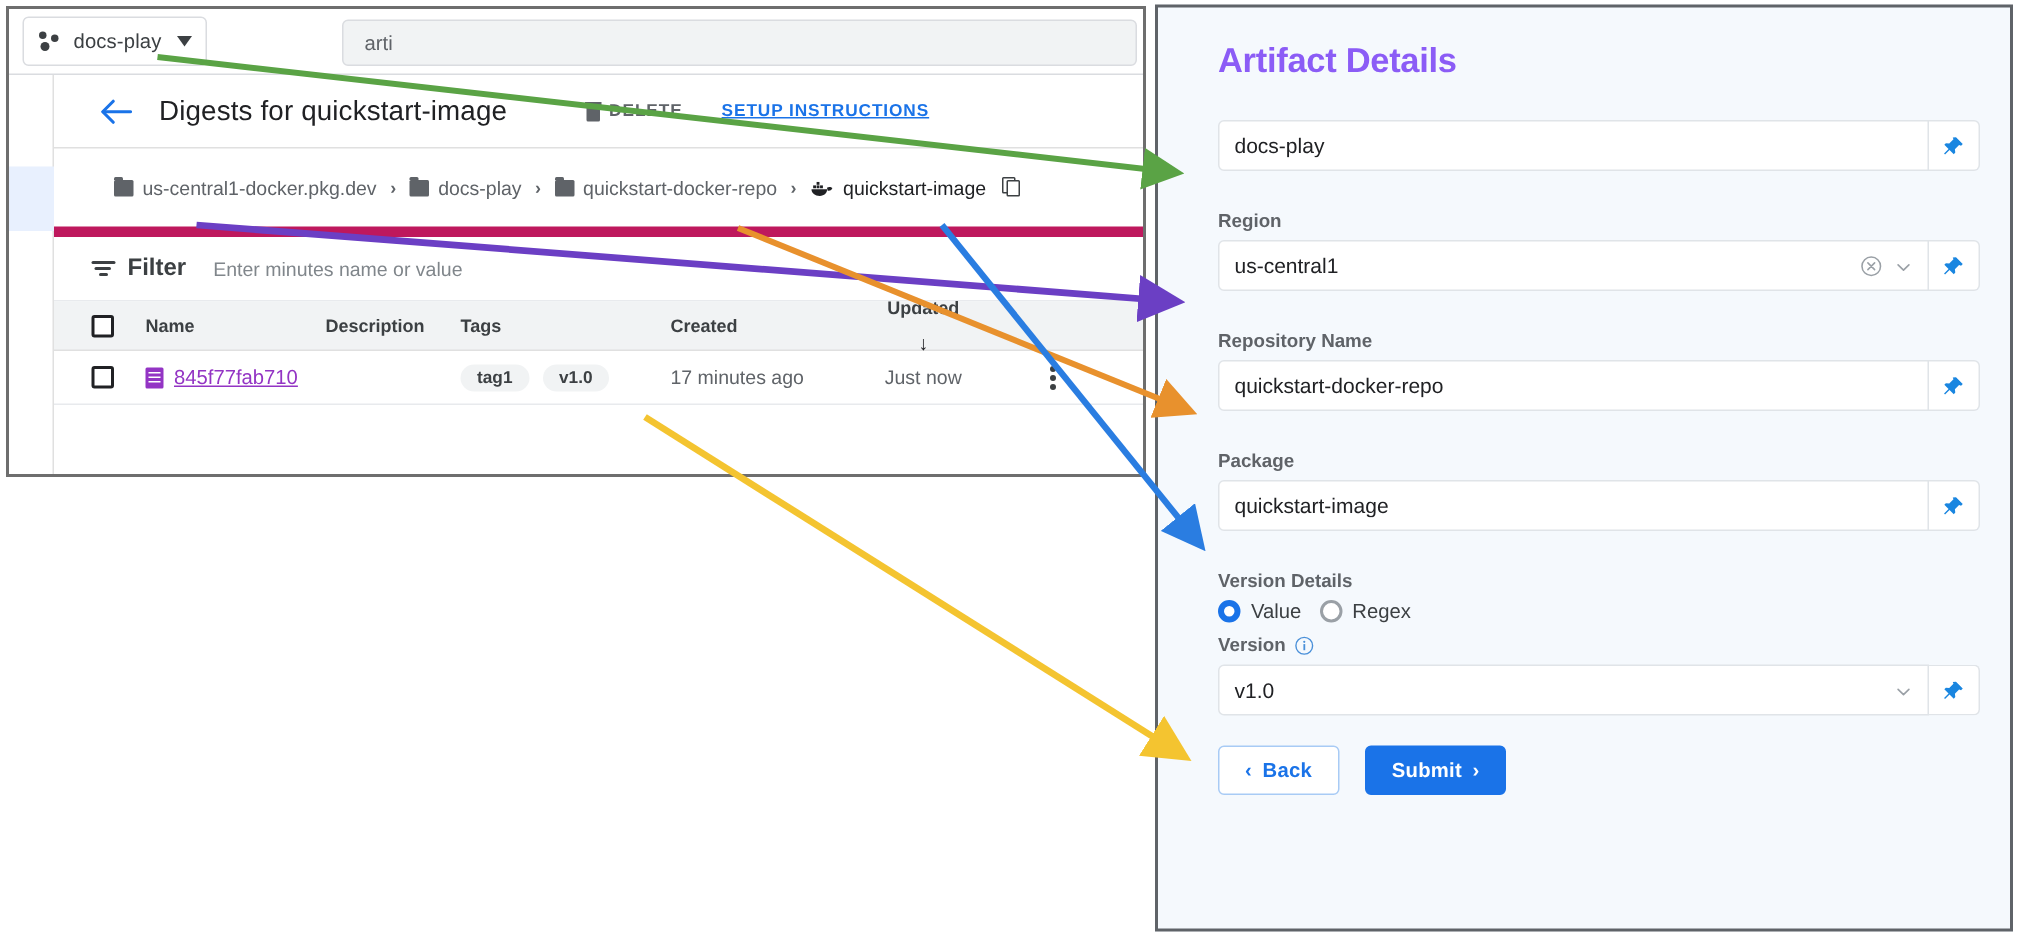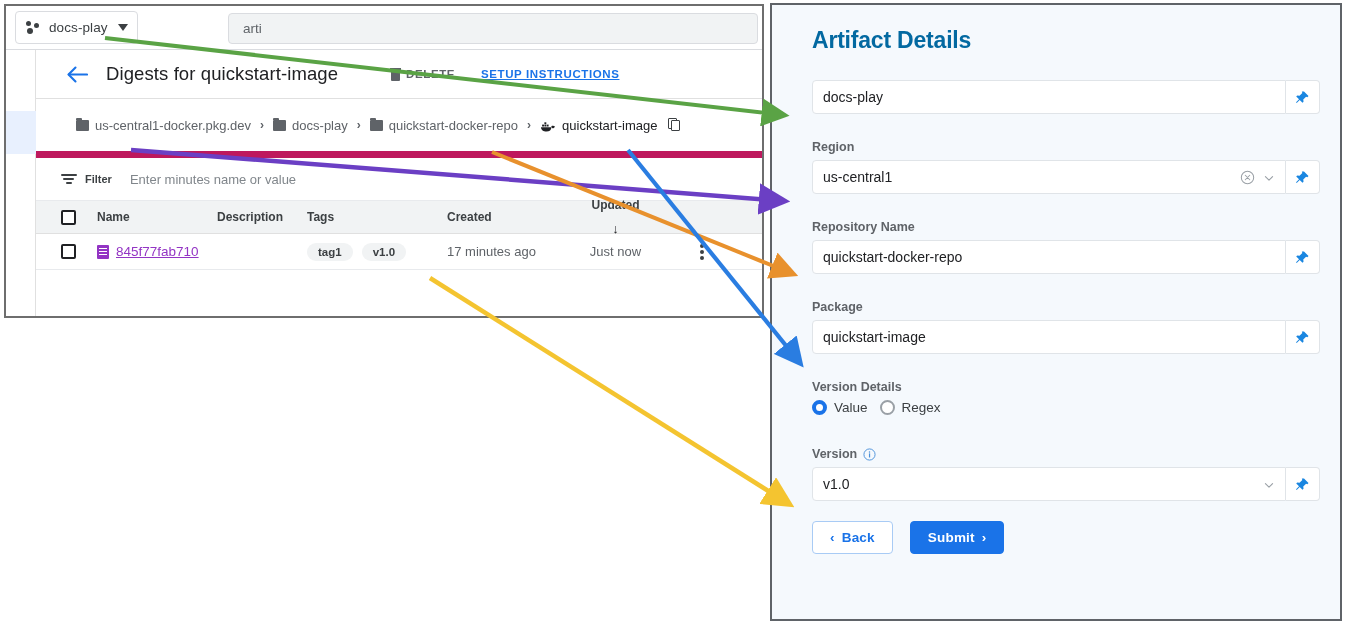--- a/index.html
+++ b/index.html
@@ -119,21 +119,21 @@
   .filter-bar {
     position: absolute; left: 30px; top: 152px; right: 0; height: 43px;
     display: flex; align-items: center; padding-left: 25px;
     border-bottom: 1px solid #e8eaed;
   }
   .filter-ic { width: 16px; height: 12px; position: relative; flex: none; }
   .filter-ic i { position: absolute; left: 0; height: 1.8px; background: #3c4043; border-radius: 1px; }
   .filter-ic i:nth-child(1){ top: 1px; width: 16px; }
   .filter-ic i:nth-child(2){ top: 5px; width: 11px; left:2px; }
   .filter-ic i:nth-child(3){ top: 9px; width: 6px; left:5px; }
-  .filter-label { font-size: 11px; font-weight: bold; color: #3c4043; margin-left: 8px; }
+  .filter-label { font-size: 16px; font-weight: bold; color: #3c4043; margin-left: 8px; }
   .filter-ph { font-size: 13px; color: #80868b; margin-left: 18px; }
 
   
   .tbl { position: absolute; left: 30px; top: 195px; right: 0; }
   .trow { display: flex; align-items: center; height: 33px; padding-left: 25px; }
   .thead { background: #f1f3f4; border-bottom: 1px solid #e0e0e0; }
   .tbody { background: #fff; height: 36px; border-bottom: 1px solid #e8eaed; }
   .cbx {
     width: 15px; height: 15px; border: 2px solid #202124; border-radius: 2px;
     background: #fff; flex: none; cursor: pointer;
@@ -170,21 +170,21 @@
   
   .details-panel {
     position: absolute; left: 770px; top: 3px;
     width: 572px; height: 618px;
     background: #f5f9fd;
     border: 2px solid #5f6368;
     padding: 0;
   }
   .dp-inner { position: absolute; left: 40px; top: 22px; right: 20px; }
   .dp-title {
-    font-size: 23px; font-weight: bold; color: #0369a1;
+    font-size: 23px; font-weight: bold; color: #8b5cf6;
     letter-spacing: -.2px; margin-bottom: 26px;
   }
   .field-group { margin-bottom: 16px; }
   .field-label {
     font-size: 12.5px; font-weight: bold; color: #5f6368;
     margin-bottom: 6px; display: flex; align-items: center; gap: 6px;
   }
   .field-row { display: flex; align-items: stretch; }
   .field-input {
     flex: 1; height: 34px; background: #fff;
@@ -412,21 +412,21 @@
             <span class="val">quickstart-image</span>
           </div>
           <div class="pin-btn">
             <svg width="15" height="15" viewBox="0 0 16 16" aria-hidden="true">
               <path d="M9.6 1.6l4.8 4.8-1.2 1.2-1.4-.5-3 3 .3 2.4-1.1 1.1-3-3-3.2 3.2-.7-.7 3.2-3.2-3-3L2.4 5.8l2.4.3 3-3-.5-1.4z" fill="#1a86e0"></path>
             </svg>
           </div>
         </div>
       </div>
 
-      <div class="field-group" style="margin-bottom:32px;">
+      <div class="field-group" style="margin-bottom:8px;">
         <div class="field-label">Version Details</div>
         <div class="radio-row">
           <span class="radio">
             <span class="rb on"></span>
             <span class="rl">Value</span>
           </span>
           <span class="radio">
             <span class="rb"></span>
             <span class="rl">Regex</span>
           </span>

